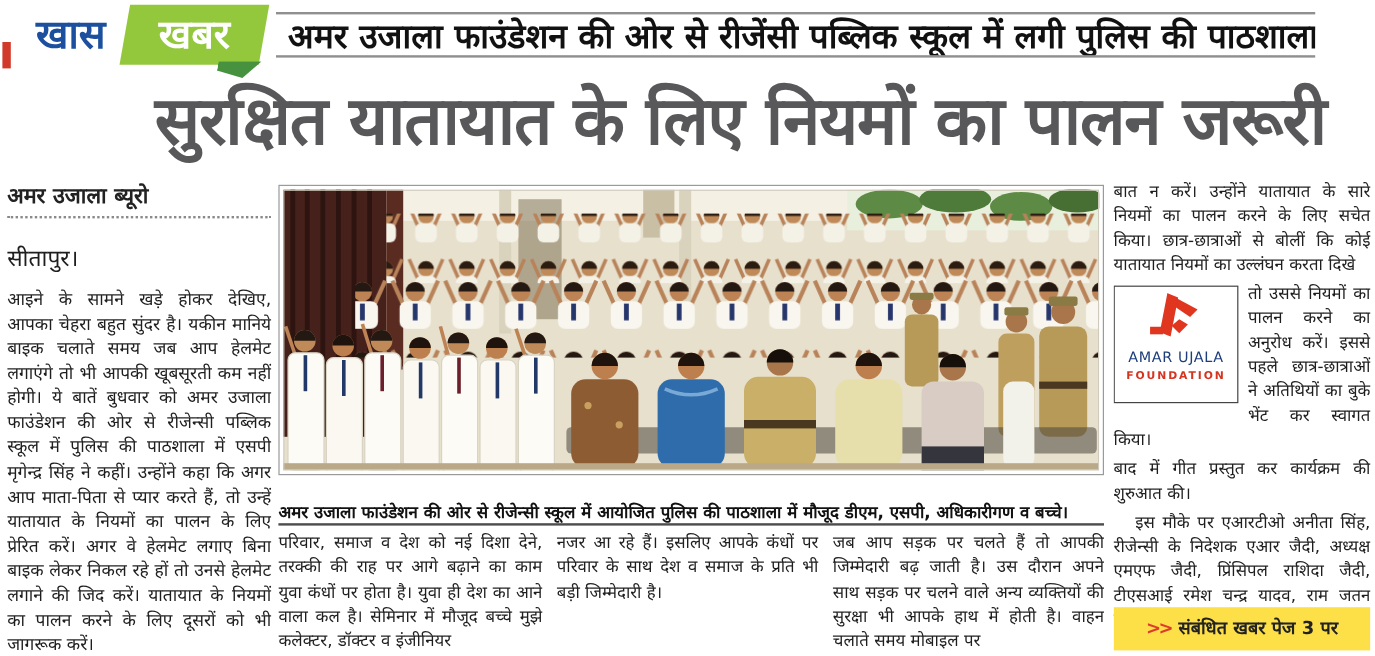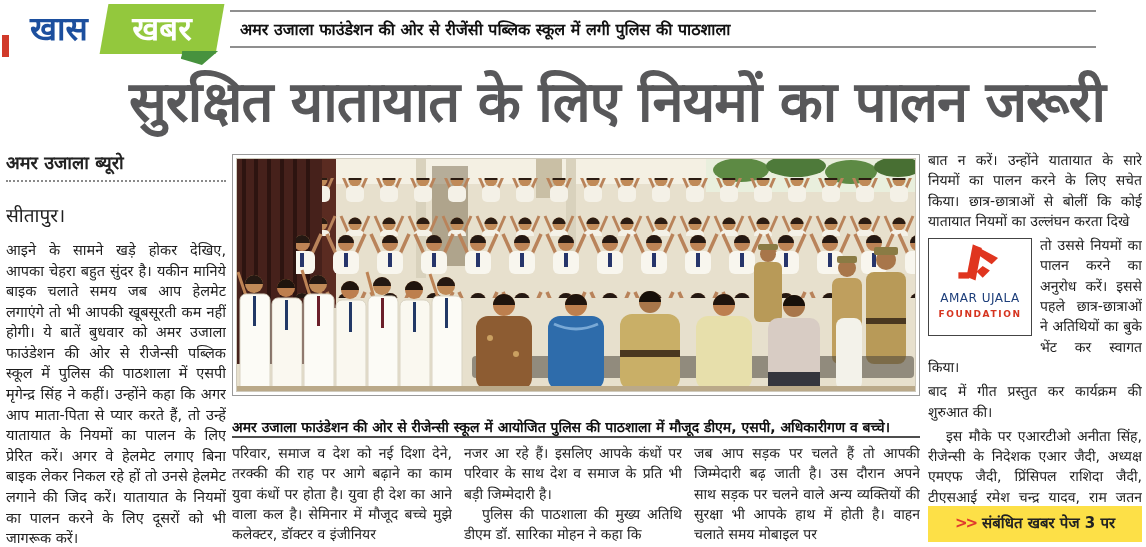--- a/index.html
+++ b/index.html
@@ -13,21 +13,21 @@
         font-family:"DejaVu Serif",serif;}
   .ribbon{position:absolute;left:102px;top:2px;width:116px;height:50px;background:#93c83d;
         transform:skewX(-10deg);}
   .khabar{display:block;transform:skewX(10deg);color:#fff;font-weight:bold;font-size:33px;
         line-height:50px;text-align:center;font-family:"DejaVu Serif",serif;}
   .fold{position:absolute;right:-2px;bottom:-11px;width:36px;height:14px;background:#47923e;
         clip-path:polygon(0 0,100% 0,62% 100%,0 55%);}
   
   .kicker{position:absolute;left:230px;top:10px;width:866px;height:38px;box-sizing:border-box;
         border-top:2px solid #8f8f8f;border-bottom:2px solid #8f8f8f;display:flex;align-items:center;
-        padding:0 10px;font-weight:bold;font-size:16px;color:#111;white-space:nowrap;overflow:hidden;}
+        padding:0 10px;font-weight:bold;font-size:28px;color:#111;white-space:nowrap;overflow:hidden;}
   
   .headline{position:absolute;left:0;top:56px;width:1146px;height:90px;margin:0;color:#58585a;
         font-size:56px;font-weight:bold;text-align:center;line-height:92px;letter-spacing:-1px;
         white-space:nowrap;overflow:hidden;padding-left:44px;}
   
   .col-left{position:absolute;left:6px;top:150px;width:220px;height:394px;overflow:hidden;}
   .byline{font-size:18px;font-weight:bold;color:#222;padding-bottom:6px;border-bottom:2px dotted #8a8a8a;}
   .dateline{font-size:19px;margin:20px 0 12px;}
   .body{font-size:14.5px;line-height:1.42;text-align:justify;margin:0 0 6px;}
   .indent{text-indent:18px;}
@@ -216,21 +216,20 @@
   </figure>
 
   <div class="caption">अमर उजाला फाउंडेशन की ओर से रीजेन्सी स्कूल में आयोजित पुलिस की पाठशाला में मौजूद डीएम, एसपी, अधिकारीगण व बच्चे।</div>
   <div class="caption-rule"></div>
 
   <section class="bcol b1">
     <p>परिवार, समाज व देश को नई दिशा देने, तरक्की की राह पर आगे बढ़ाने का काम युवा कंधों पर होता है। युवा ही देश का आने वाला कल है। सेमिनार में मौजूद बच्चे मुझे कलेक्टर, डॉक्टर व इंजीनियर</p>
   </section>
   <section class="bcol b2">
     <p>नजर आ रहे हैं। इसलिए आपके कंधों पर परिवार के साथ देश व समाज के प्रति भी बड़ी जिम्मेदारी है।</p>
-    <p class="indent">पुलिस की पाठशाला की मुख्य अतिथि डीएम डॉ. सारिका मोहन ने कहा कि</p>
   </section>
   <section class="bcol b3">
     <p>जब आप सड़क पर चलते हैं तो आपकी जिम्मेदारी बढ़ जाती है। उस दौरान अपने साथ सड़क पर चलने वाले अन्य व्यक्तियों की सुरक्षा भी आपके हाथ में होती है। वाहन चलाते समय मोबाइल पर</p>
   </section>
 
   <section class="col-right">
     <p>बात न करें। उन्होंने यातायात के सारे नियमों का पालन करने के लिए सचेत किया। छात्र-छात्राओं से बोलीं कि कोई यातायात नियमों का उल्लंघन करता दिखे</p>
     <div>
       <div class="au-logo">
         <svg class="au-mark" viewBox="0 0 60 52">

